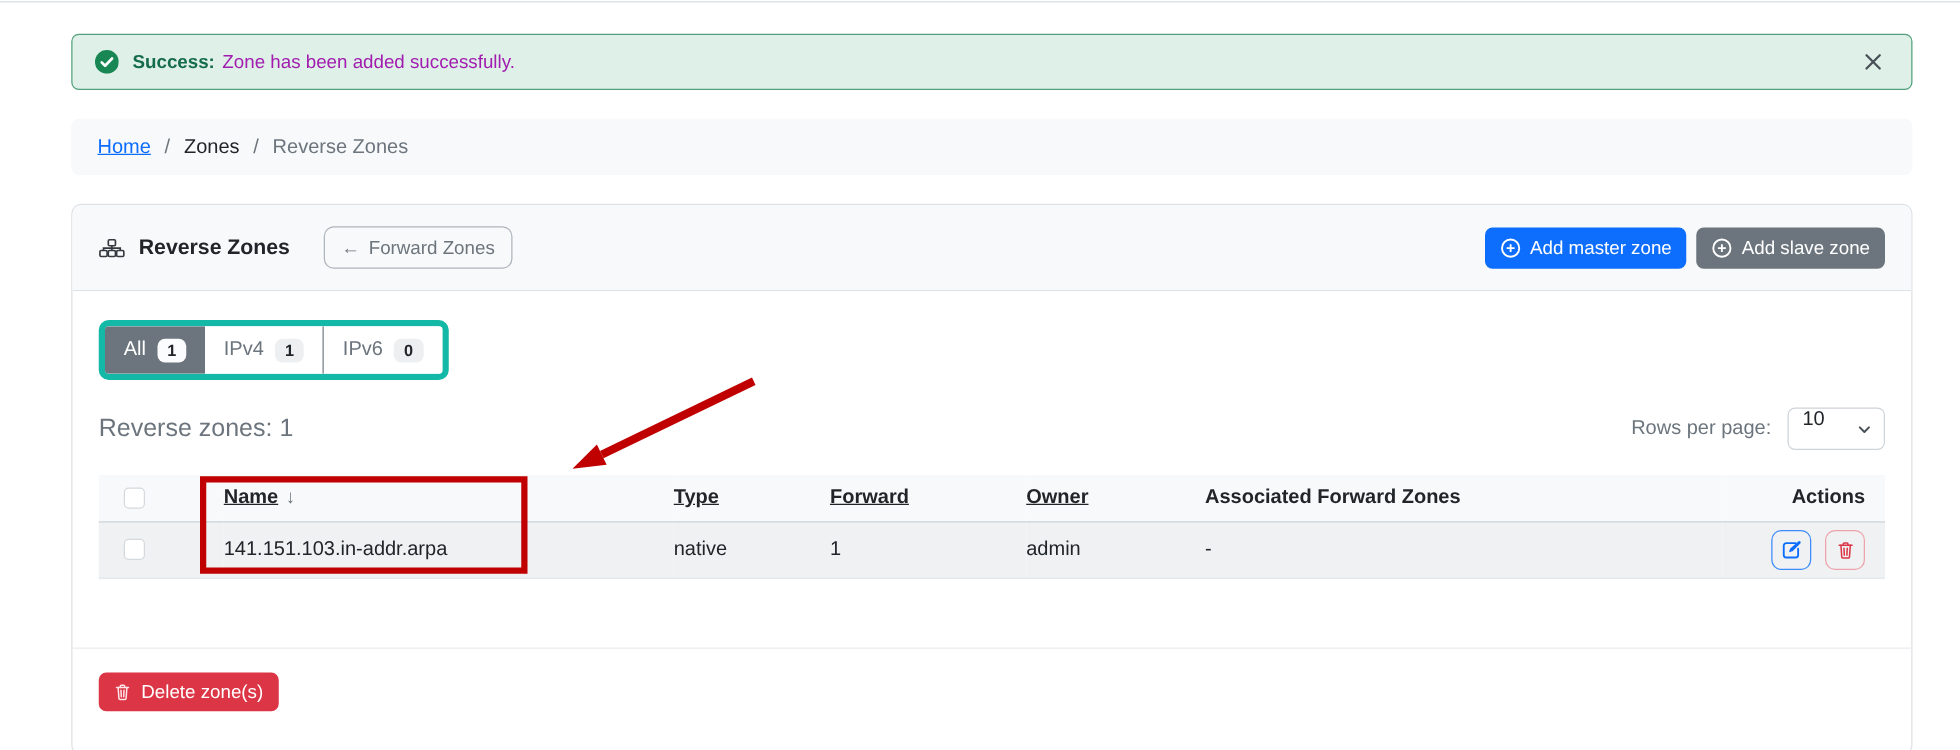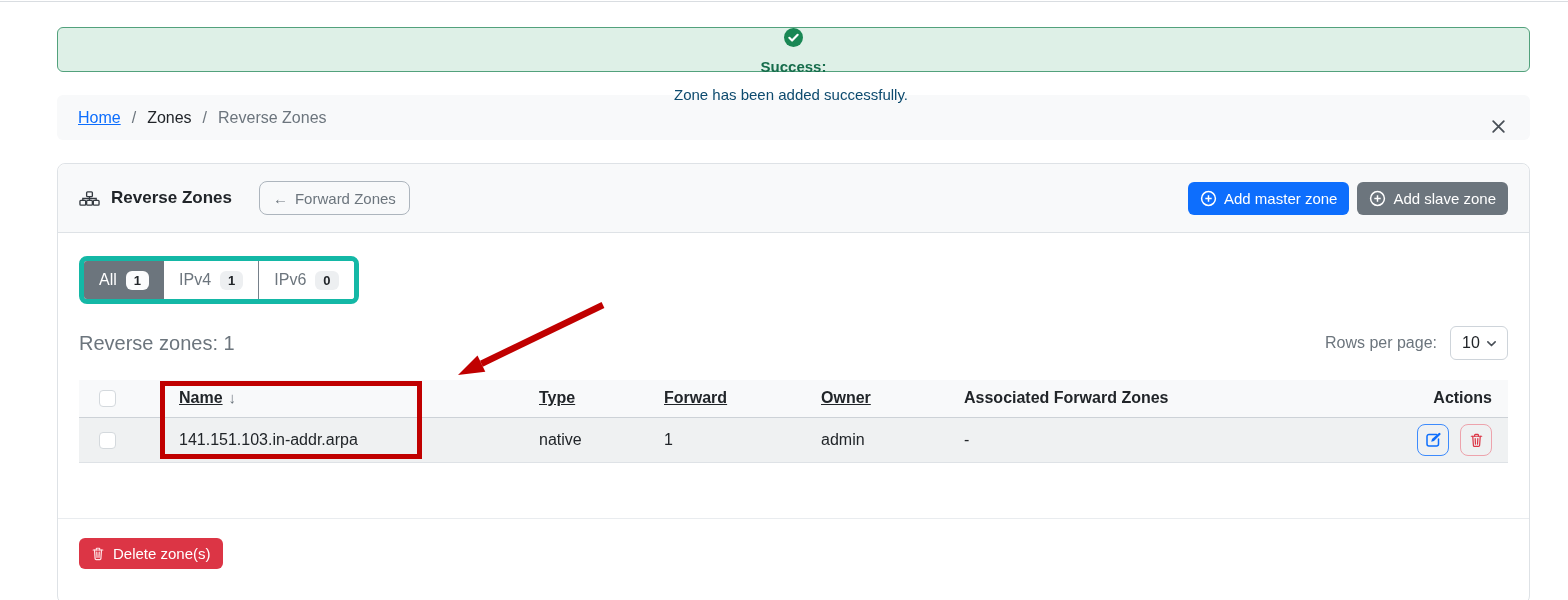--- a/index.html
+++ b/index.html
@@ -20,24 +20,23 @@
     margin: 25px 38px 0 57px;
     height: 45px;
     background: #def0e7;
     border: 1px solid #52a17c;
     border-radius: 6px;
     display: flex;
     align-items: center;
     padding: 0 18px;
     gap: 11px;
     font-size: 15px;
-    flex-direction: column;
   }
   .alert-label { font-weight: bold; color: #156c4b; }
-  .alert-msg { color: #0c4a6e; }
+  .alert-msg { color: #a21caf; }
   .alert-close {
     margin-left: auto;
     background: transparent;
     border: none;
     cursor: pointer;
     padding: 4px;
     display: flex;
     align-items: center;
   }
 
@@ -146,27 +145,26 @@
   .summary-row {
     margin-top: 22px;
     height: 34px;
     display: flex;
     align-items: center;
     justify-content: space-between;
   }
   .summary-text { color: #6c757d; font-size: 20px; }
   .rpp { display: flex; align-items: center; gap: 13px; color: #6c757d; font-size: 16px; }
   .select {
-    width: 58px;
+    width: 78px;
     height: 34px;
     border: 1px solid #ced4da;
     border-radius: 6px;
     background: #fff;
     display: flex;
-    align-items: center;
     justify-content: space-between;
     padding: 0 9px 0 11px;
     color: #212529;
     cursor: pointer;
   }
 
   
   table { margin-top: 20px; width: 100%; border-collapse: collapse; }
   thead tr { background: #f8f9fa; height: 37px; border-bottom: 1px solid #cdd2d7; }
   tbody tr { background: #eff1f2; height: 45px; border-bottom: 1px solid #dee2e6; }

